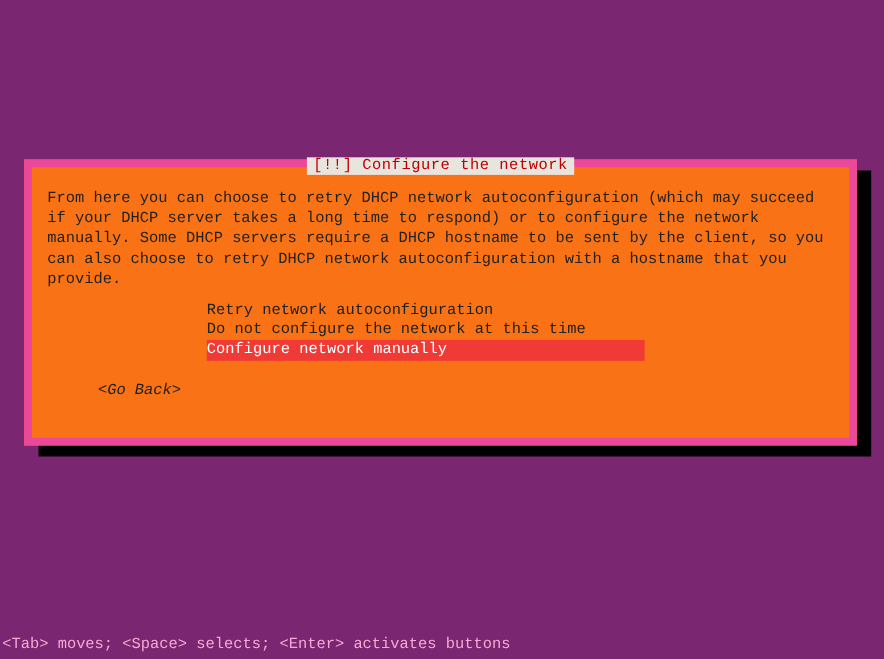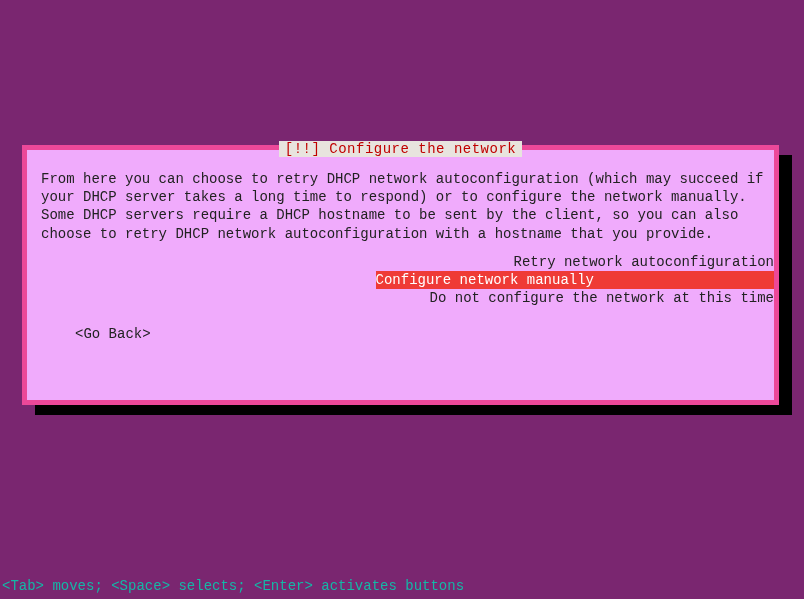--- a/index.html
+++ b/index.html
@@ -24,92 +24,92 @@
       width: 757px;
       height: 260px;
       background: #000;
     }
     .dialog {
       position: absolute;
       left: 22px;
       top: 145px;
       width: 757px;
       height: 260px;
-      background: #f0abfc;
-      border: 5px solid #ec4899;
+      background: #f97316;
+      border: 7px solid #ec4899;
     }
     .dialog-title-container {
       position: absolute;
       top: -9px;
       left: 0;
       right: 0;
       text-align: center;
     }
     .dialog-title {
       display: inline-block;
       background: #e8e4de;
       padding: 0 6px;
       color: #c00000;
       font-weight: normal;
       letter-spacing: 0.5px;
     }
     .dialog-content {
-      padding: 20px 0 10px 14px;
+      padding: 20px 12px 10px 14px;
       line-height: 1.3;
       color: #222;
     }
     .prompt-text {
       margin-top: 18px;
       margin-bottom: 18px;
     }
     .menu-options {
       margin-left: 145px;
       margin-top: 10px;
-      text-align: right;
     }
     .menu-option {
       display: block;
       padding: 0;
       white-space: pre;
       cursor: pointer;
     }
     .selected {
       background: #ef3a36;
       color: #fff;
       display: inline-block;
       padding-right: 180px;
     }
     .go-back {
       margin-top: 18px;
-      margin-left: 34px;
+      margin-left: 46px;
       cursor: pointer;
       display: inline-block;
+      font-style: italic;
     }
     .footer {
       position: absolute;
       bottom: 5px;
       left: 2px;
-      color: #14b8a6;
+      color: #f9a8d4;
       font-size: 14px;
       white-space: pre;
     }
   </style>
 </head>
 <body>
 
 <div class="dialog-shadow"></div>
 
 <div class="dialog">
   <div class="dialog-title-container">
     <span class="dialog-title">[!!] Configure the network</span>
   </div>
   <div class="dialog-content">
     <div>From here you can choose to retry DHCP network autoconfiguration (which may succeed if your DHCP server takes a long time to respond) or to configure the network manually. Some DHCP servers require a DHCP hostname to be sent by the client, so you can also choose to retry DHCP network autoconfiguration with a hostname that you provide.</div>
     <div class="menu-options">
       <span class="menu-option">Retry network autoconfiguration</span>
+      <span class="menu-option">Do not configure the network at this time</span>
       <span class="menu-option selected">Configure network manually</span>
-      <span class="menu-option">Do not configure the network at this time</span>
     </div>
     <div class="go-back">&lt;Go Back&gt;</div>
   </div>
 </div>
 
 <div class="footer">&lt;Tab&gt; moves; &lt;Space&gt; selects; &lt;Enter&gt; activates buttons</div>
 
 </body></html>

